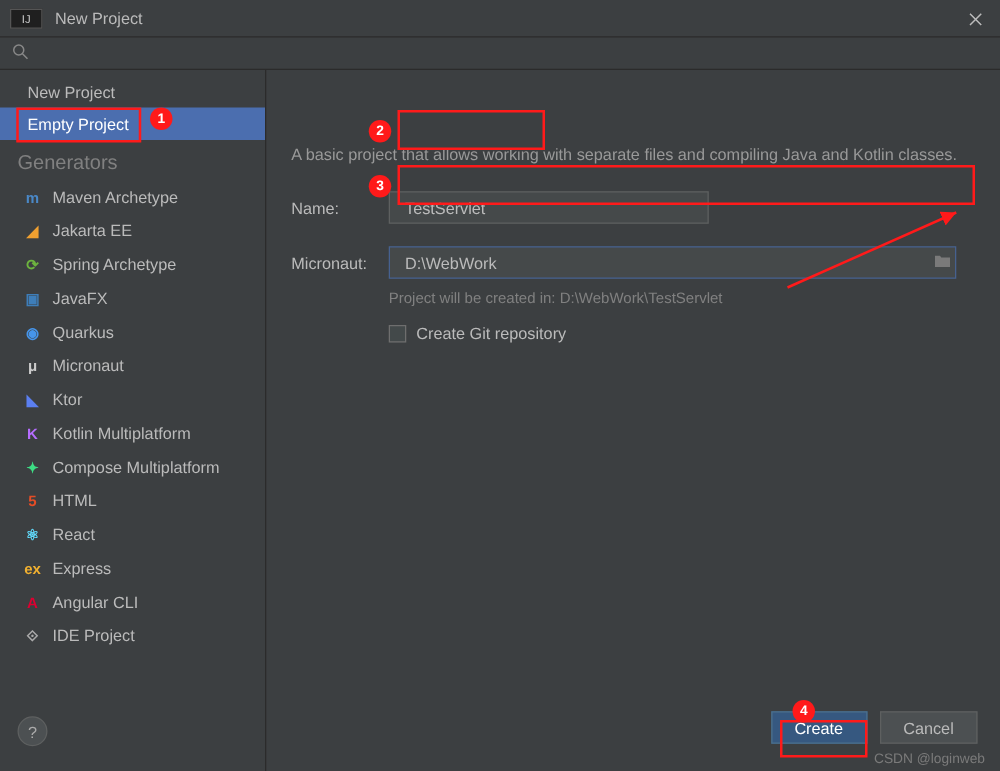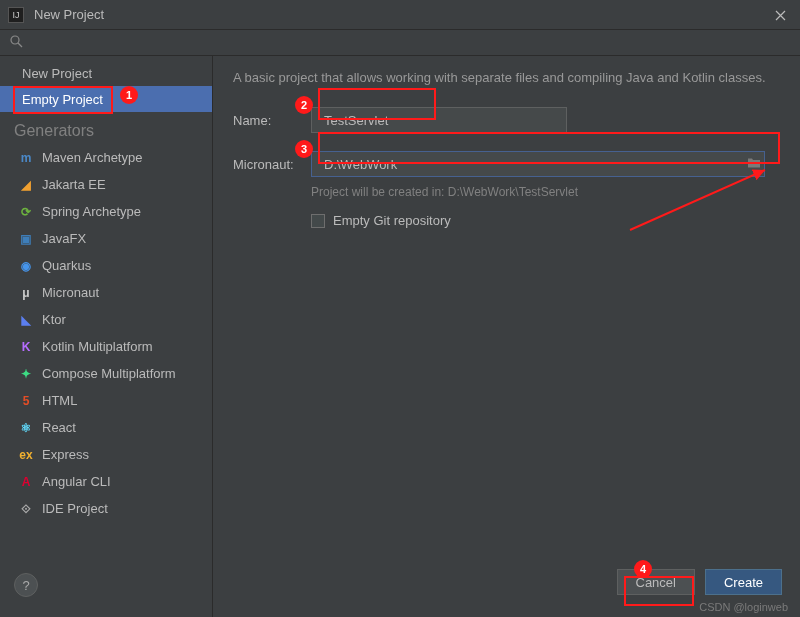--- a/index.html
+++ b/index.html
@@ -16,21 +16,21 @@
     .titlebar {
       height: 30px;
       background: #3c3f41;
       border-bottom: 1px solid #2b2b2b;
       display: flex;
       align-items: center;
       padding: 0 8px;
       position: relative;
     }
     .titlebar .app-icon {
-      width: 16px; height: 16px;
+      width: 26px; height: 16px;
       background: #1f1f1f;
       border: 1px solid #555;
       margin-right: 10px;
       display: flex;
       align-items: center;
       justify-content: center;
       font-size: 9px;
       color: #ccc;
     }
     .titlebar .title { color: #bbbbbb; }
@@ -103,20 +103,21 @@
     }
     .content {
       flex: 1;
       position: relative;
       padding: 14px 20px 0 20px;
     }
     .desc {
       color: #999;
       font-size: 13px;
       margin-bottom: 22px;
+      margin-top: 46px;
     }
     .form-row {
       display: flex;
       align-items: center;
       margin-bottom: 18px;
     }
     .form-label {
       width: 78px;
       color: #bbbbbb;
     }
@@ -337,26 +338,26 @@
               <path d="M1 2 h4 l1 1.5 h7 v7.5 h-12 z" fill="#7a7a7a"></path>
             </svg>
         </span>
       </span>
     </div>
 
     <div class="hint">Project will be created in: D:\WebWork\TestServlet</div>
 
     <div class="checkbox-row">
       <div class="checkbox"></div>
-      <span>Empty Git repository</span>
+      <span>Create Git repository</span>
     </div>
 
     <div class="buttons">
+      <button class="btn primary">Create</button>
       <button class="btn">Cancel</button>
-      <button class="btn primary">Create</button>
     </div>
   </div>
 </div>
 
 <div class="help-btn">?</div>
 <div class="watermark">CSDN @loginweb</div>
 
 <div class="anno-box" style="left:13px; top:86px; width:100px; height:28px;"></div>
 <div class="anno-badge" style="left:120px; top:86px;">1</div>
 

